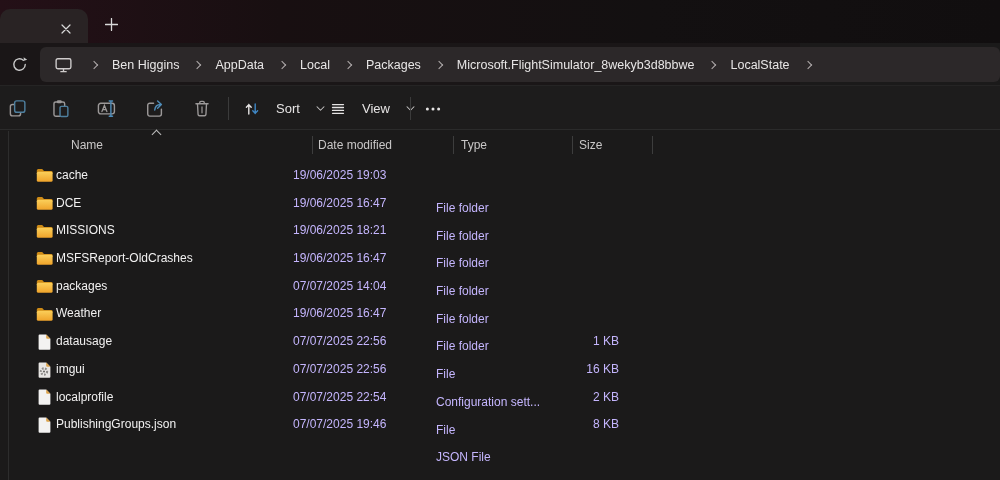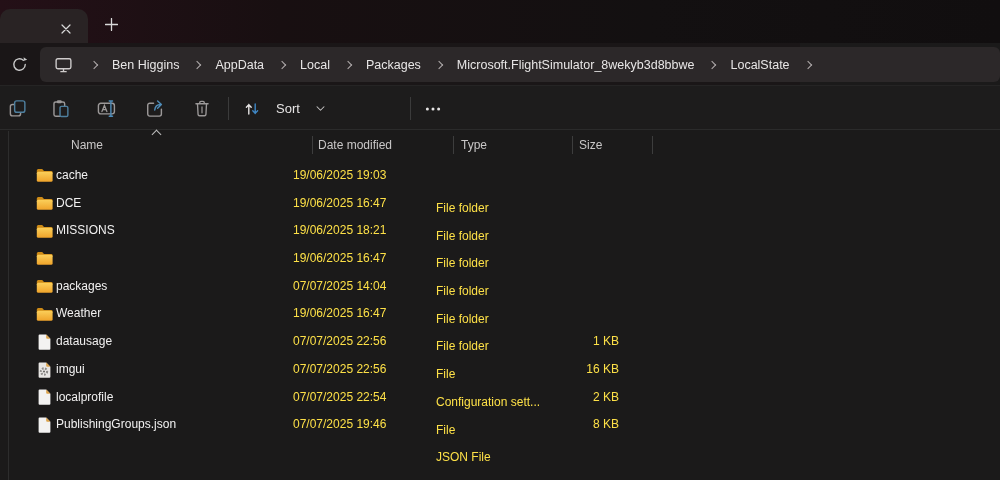--- a/index.html
+++ b/index.html
@@ -53,21 +53,21 @@
 
   .file-list { position:absolute; top:31px; left:16px; width:884px; }
   .row { position:relative; height:27.7px; }
   .row-icon { position:absolute; left:19px; top:50%; transform:translateY(-50%);
     width:18px; height:17px; display:flex; align-items:center; justify-content:center; }
   .row-icon svg { display:none; }
   .row-icon.folder .ic-folder { display:block; }
   .row-icon.file .ic-file { display:block; }
   .row-icon.config .ic-config { display:block; }
   .cell { position:absolute; top:0; line-height:27.7px; font-size:12px;
-    color:#fde047; white-space:nowrap; }
+    color:#c4b5fd; white-space:nowrap; }
   .cell.name { left:40px; color:#f2f1f1; }
   .cell.date { left:277px; }
   .cell.type { left:420px; max-width:108px; overflow:hidden;margin-top:33px; }
   .cell.size { left:531px; width:72px; text-align:right; }
 </style>
 </head>
 <body>
 
 <svg width="0" height="0" style="position:absolute">
   <defs>
@@ -171,20 +171,33 @@
       </svg>
     </span>
     <span>Sort</span>
     <span style="display:flex">
       <svg width="9" height="7" viewBox="0 0 10 8">
           <path d="M1 2 l4 4 4-4" fill="none" stroke="#c7c5c5" stroke-width="1.2" stroke-linecap="round" stroke-linejoin="round"></path>
         </svg>
     </span>
   </span>
 
+  <span class="tool-drop" style="left:324px">
+    <span style="display:flex">
+      <svg width="16" height="16" viewBox="0 0 16 16">
+        <path d="M2.5 3.6 h11 M2.5 6.5 h11 M2.5 9.4 h11 M2.5 12.3 h11" stroke="#e6e4e4" stroke-width="1.3" stroke-linecap="round"></path>
+      </svg>
+    </span>
+    <span>View</span>
+    <span style="display:flex">
+      <svg width="9" height="7" viewBox="0 0 10 8">
+          <path d="M1 2 l4 4 4-4" fill="none" stroke="#c7c5c5" stroke-width="1.2" stroke-linecap="round" stroke-linejoin="round"></path>
+        </svg>
+    </span>
+  </span>
 
   <span class="tool-divider" style="left:410px"></span>
 
   <span class="tool-btn" style="left:418px">
     <svg width="18" height="18" viewBox="0 0 16 16">
       <circle cx="3" cy="8" r="1.35" fill="#e6e4e4"></circle>
         <circle cx="8" cy="8" r="1.35" fill="#e6e4e4"></circle>
         <circle cx="13" cy="8" r="1.35" fill="#e6e4e4"></circle>
     </svg>
   </span>
@@ -249,20 +262,21 @@
   </div>
 
   <div class="row">
     <span class="row-icon folder">
       <svg class="ic ic-folder" width="17" height="14" viewBox="0 0 17 14">
         <path d="M.8 2.1 A1.5 1.5 0 0 1 2.3.6 h3.9 l1.8 1.8 h7.2 A1.4 1.4 0 0 1 16.6 3.8 v1 H.8z" fill="#cd8a16"></path>
         <rect x="0.8" y="3.3" width="15.8" height="10" rx="1.5" fill="url(#folderGrad)"></rect>
       </svg>
 
     </span>
+    <span class="cell name">MSFSReport-OldCrashes</span>
     <span class="cell date">19/06/2025 16:47</span>
     <span class="cell type">File folder</span>
     <span class="cell size"></span>
   </div>
 
   <div class="row">
     <span class="row-icon folder">
       <svg class="ic ic-folder" width="17" height="14" viewBox="0 0 17 14">
         <path d="M.8 2.1 A1.5 1.5 0 0 1 2.3.6 h3.9 l1.8 1.8 h7.2 A1.4 1.4 0 0 1 16.6 3.8 v1 H.8z" fill="#cd8a16"></path>
         <rect x="0.8" y="3.3" width="15.8" height="10" rx="1.5" fill="url(#folderGrad)"></rect>

